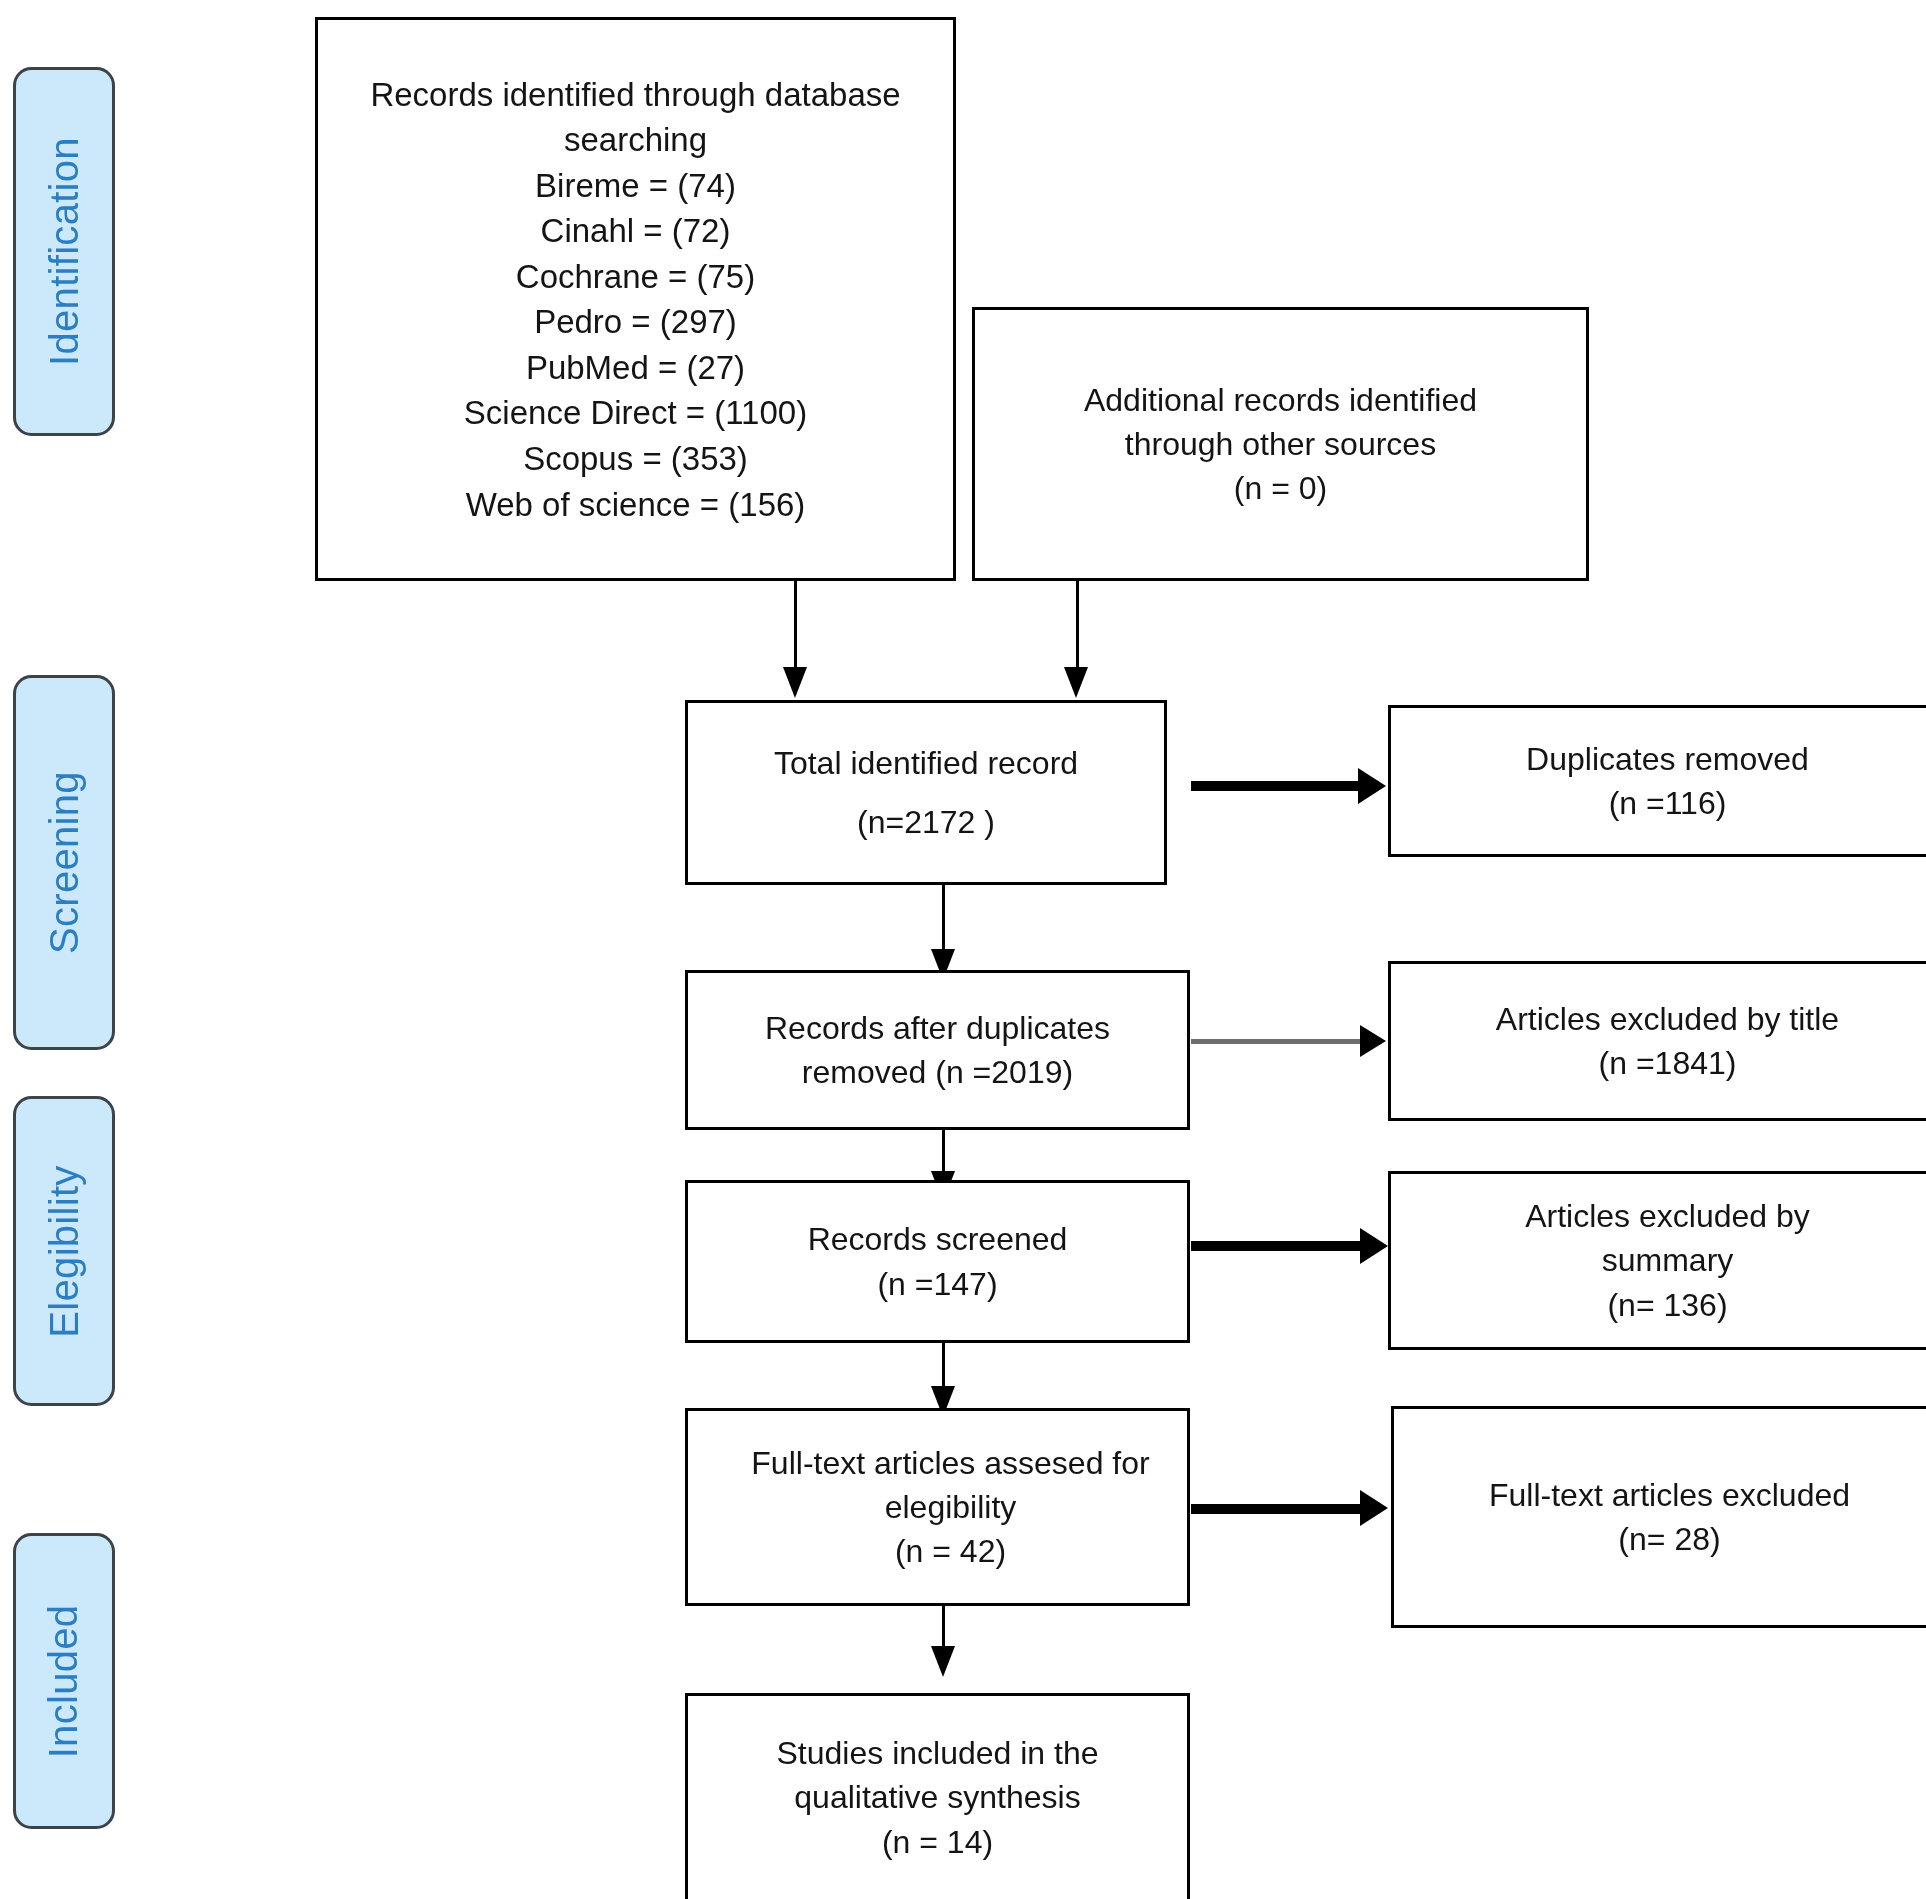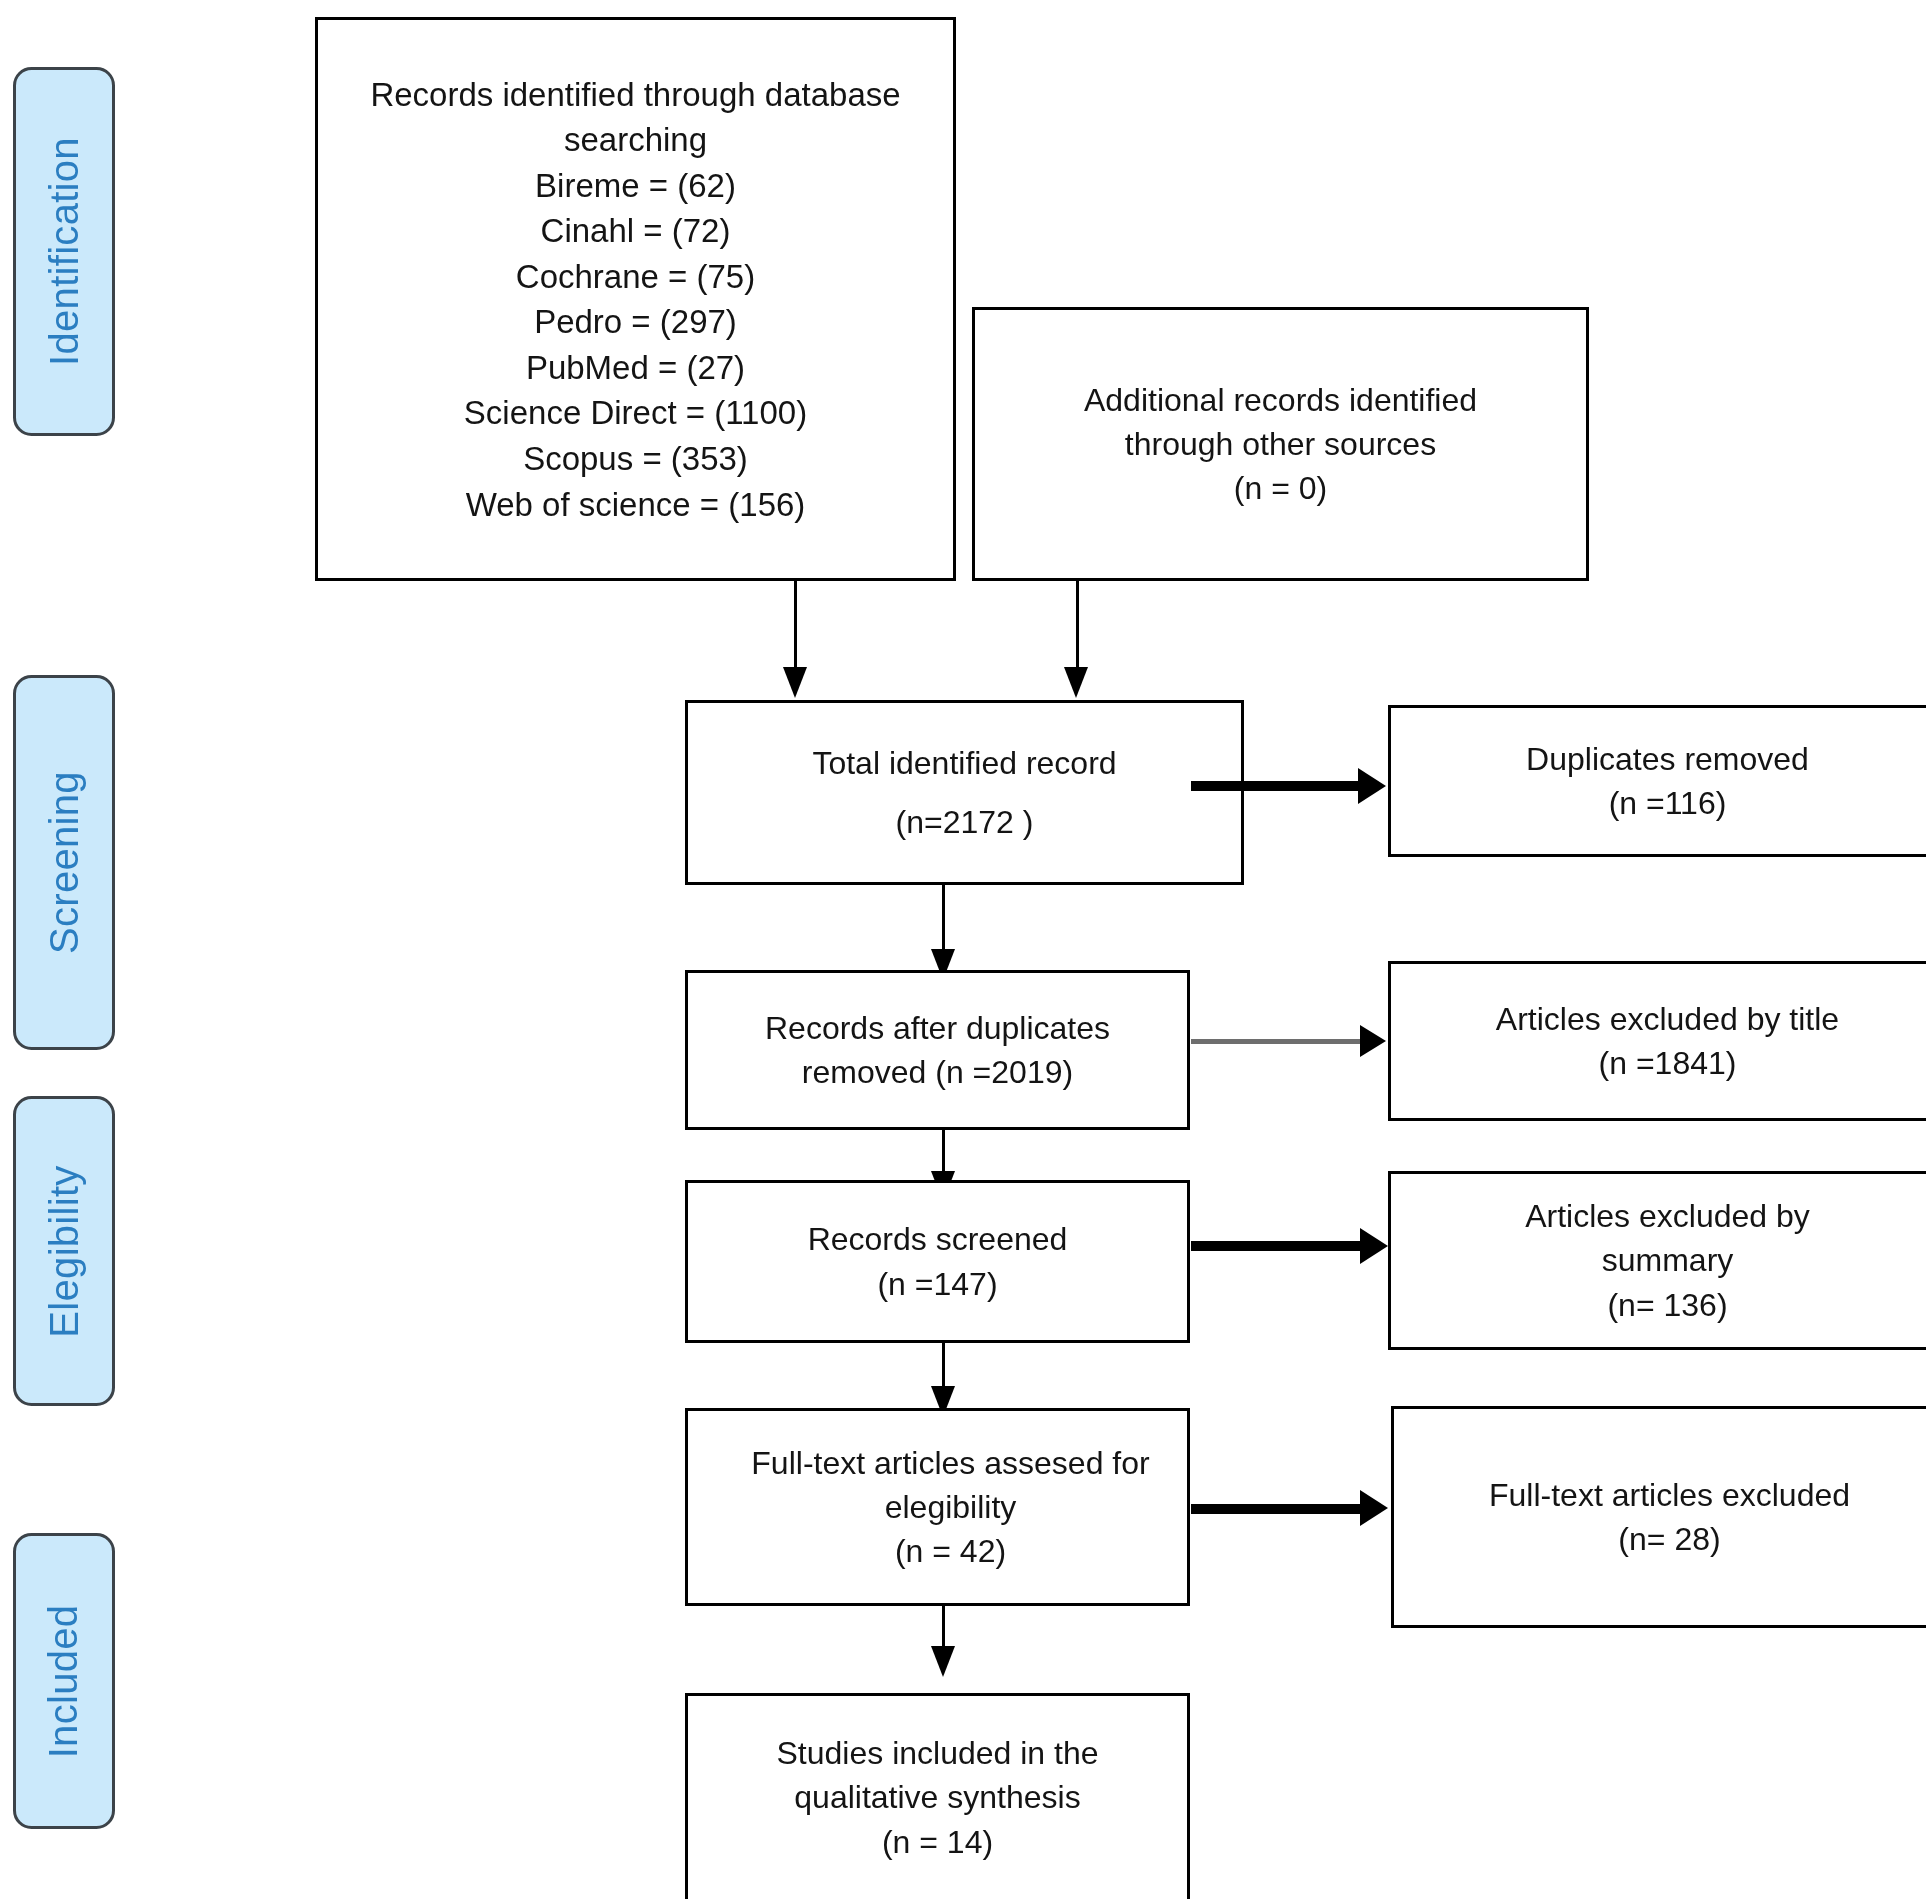--- a/index.html
+++ b/index.html
@@ -113,21 +113,21 @@
     <span>Elegibility</span>
   </div>
 
   <div class="stage-label" style="left:13px; top:1533px; width:102px; height:296px;">
     <span>Included</span>
   </div>
 
   <div class="flow-box" style="left:315px; top:17.4px; width:641px; height:564px; font-size:33px;">
     <span class="line">Records identified through database</span>
     <span class="line">searching</span>
-    <span class="line">Bireme = (62)</span>
+    <span class="line">Bireme = (74)</span>
     <span class="line">Cinahl = (72)</span>
     <span class="line">Cochrane = (75)</span>
     <span class="line">Pedro = (297)</span>
     <span class="line">PubMed = (27)</span>
     <span class="line">Science Direct = (1100)</span>
     <span class="line">Scopus = (353)</span>
     <span class="line">Web of science = (156)</span>
   </div>
 
   <div class="flow-box" style="left:964px; top:307px; width:617px; height:274px;margin-left:8px;">
@@ -135,21 +135,21 @@
     <span class="line">through other sources</span>
     <span class="line">(n = 0)</span>
   </div>
 
   <div class="vline" style="left:794px; top:581px; height:103px;"></div>
   <div class="arrow-down" style="left:783px; top:667px;"></div>
 
   <div class="vline thin" style="left:1076px; top:581px; height:103px;"></div>
   <div class="arrow-down" style="left:1064px; top:667px;"></div>
 
-  <div class="flow-box" style="left:685px; top:700px; width:559px; height:185px;gap:14px;">
+  <div class="flow-box" style="left:685px; top:700px; width:482px; height:185px;gap:14px;">
     <span class="line">Total identified record</span>
     <span class="line">(n=2172 )</span>
   </div>
 
   <div class="flow-box" style="left:1388px; top:705px; width:559px; height:152px;">
     <span class="line">Duplicates removed</span>
     <span class="line">(n =116)</span>
   </div>
 
   <div class="hline" style="left:1191px; top:781px; width:171px;"></div>

